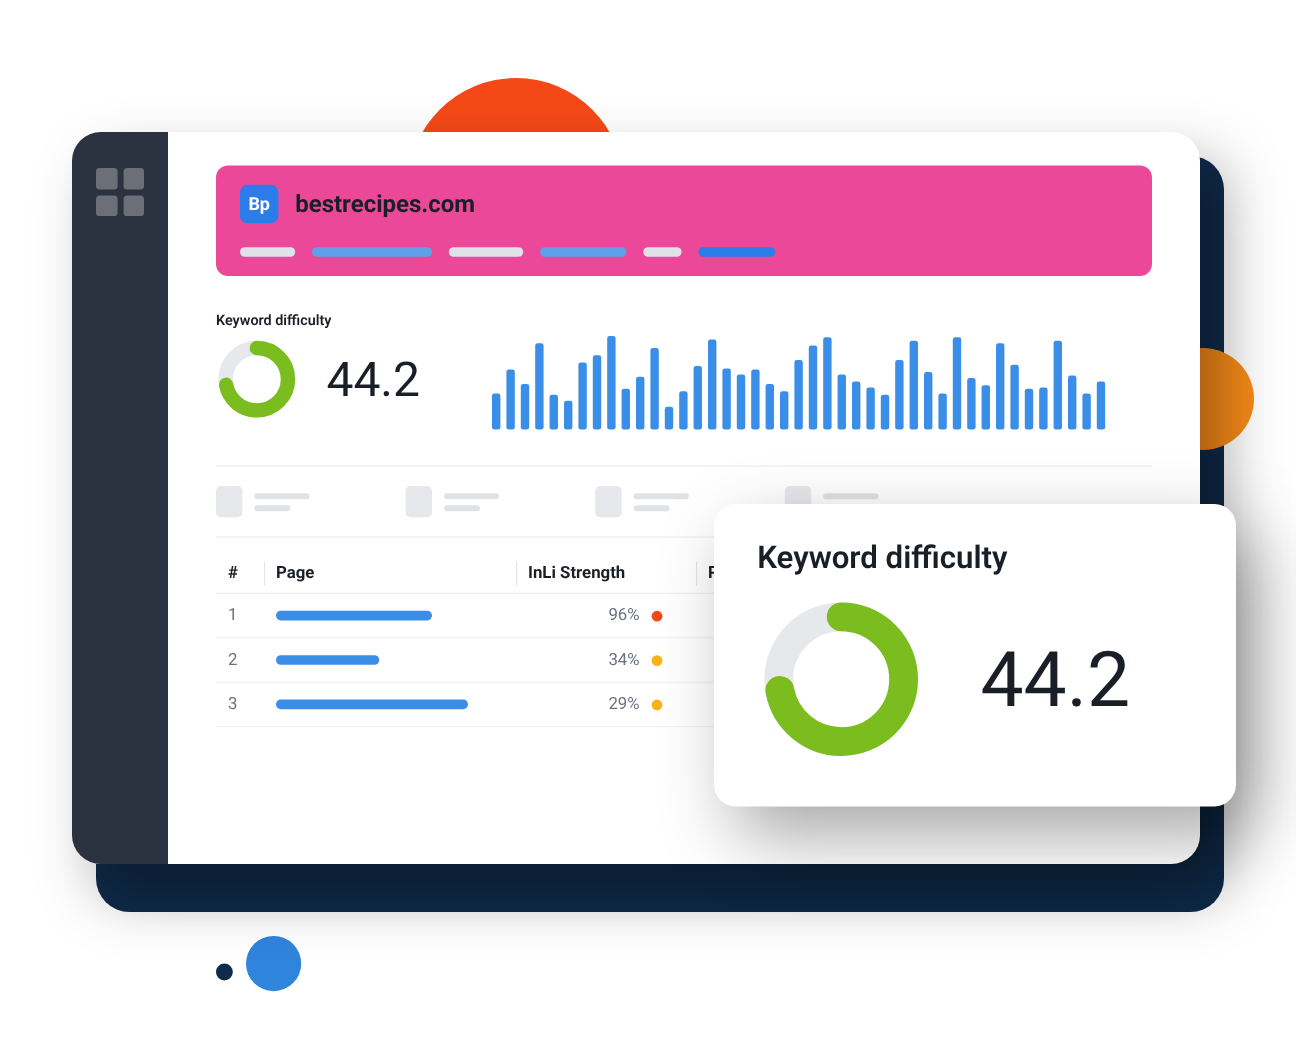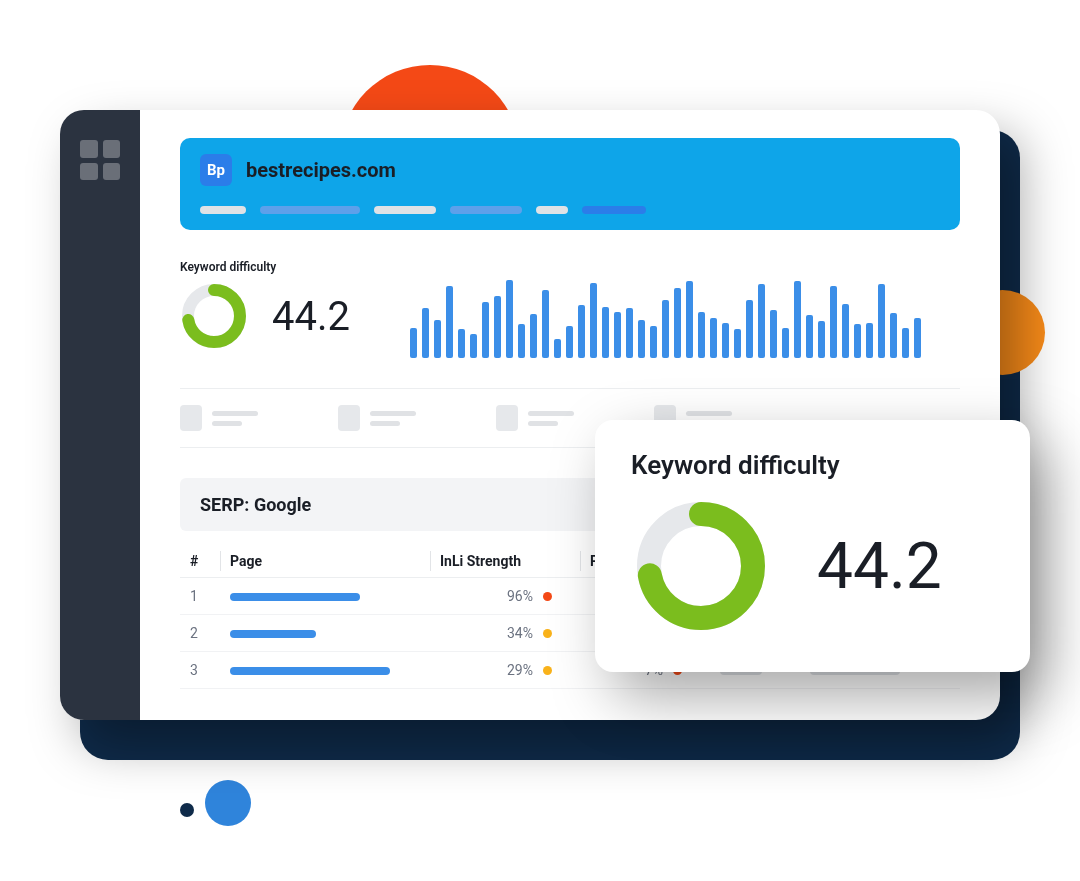--- a/index.html
+++ b/index.html
@@ -84,21 +84,21 @@
   .grid-icon div {
     background: #6a6f78;
     border-radius: 3px;
   }
   .main {
     flex: 1;
     padding: 28px 40px 0 40px;
     position: relative;
   }
   .header-card {
-    background: #0ea5e9;
+    background: #ec4899;
     border-radius: 10px;
     padding: 16px 20px;
   }
   .domain-row {
     display: flex;
     align-items: center;
     gap: 14px;
   }
   .favicon {
     width: 32px;
@@ -400,21 +400,20 @@
         </div>
         <div class="metric-item">
           <div class="metric-box"></div>
           <div class="metric-lines">
             <div style="width:46px"></div>
             <div style="width:30px"></div>
           </div>
         </div>
       </div>
 
-    <div class="serp-header">SERP: Google</div>
     <table class="serp">
       <thead>
         <tr>
           <th class="col-num">#</th>
           <th style="width:210px">Page</th>
           <th style="width:150px">InLi Strength</th>
           <th style="width:130px">Page InLi</th>
           <th style="width:90px"></th>
           <th></th>
         </tr>

